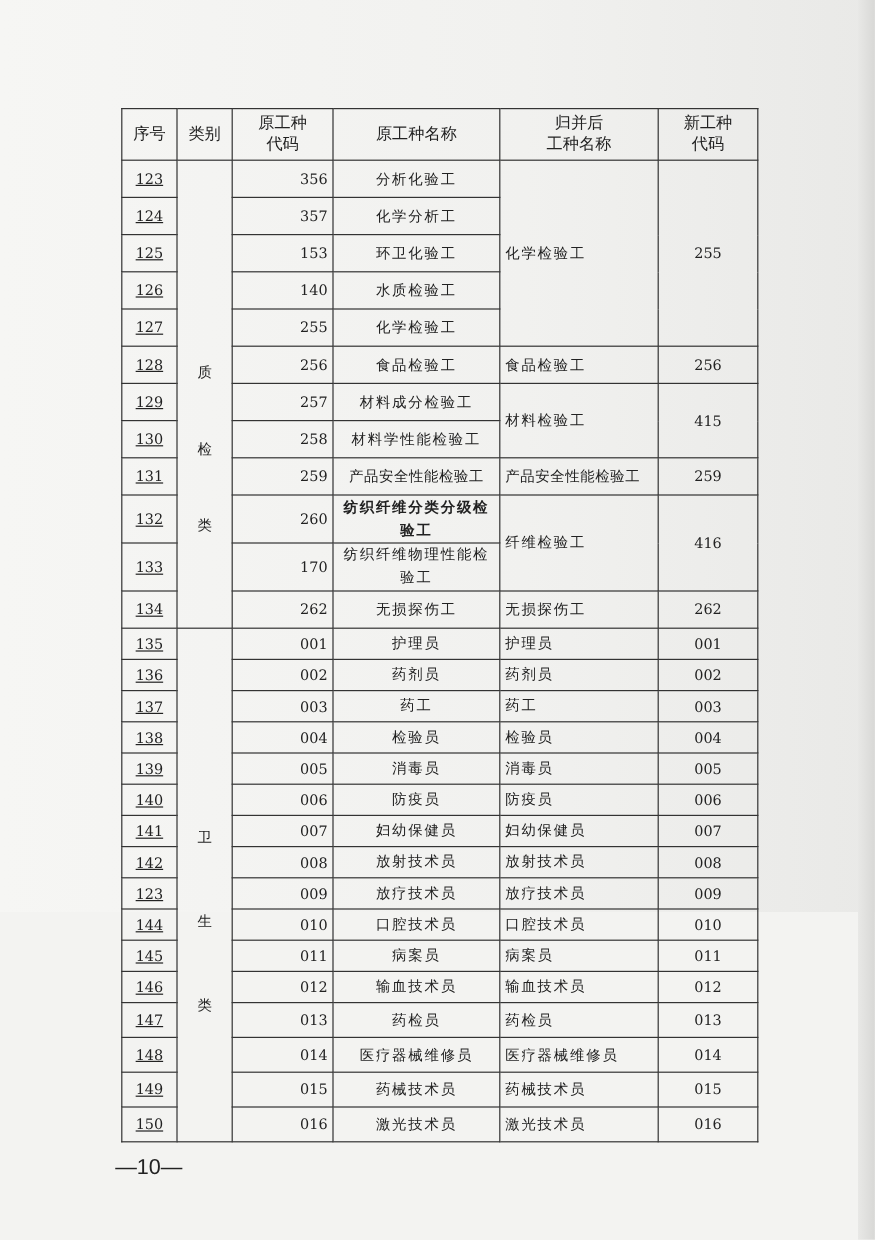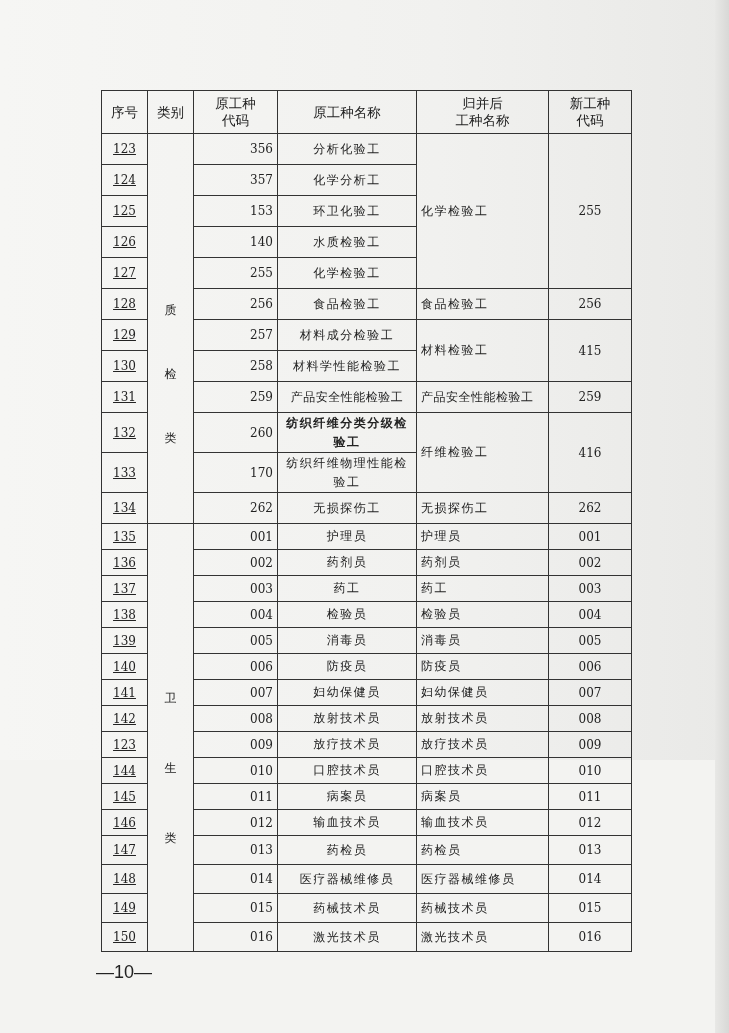--- a/index.html
+++ b/index.html
@@ -125,21 +125,21 @@
         <td class="seq">132</td>
         <td class="code">260</td>
         <td class="name" style="line-height:19px;word-break:break-all;font-weight:bold;">纺织纤维分类分级检验工</td>
         <td class="merged" rowspan="2">纤维检验工</td>
         <td class="newcode" rowspan="2">416</td>
       </tr>
 
       <tr style="height:40px">
         <td class="seq">133</td>
         <td class="code">170</td>
-        <td class="name" style="line-height:19px;word-break:break-all;">纺织纤维物理性能检验工</td>
+        <td class="name" style="line-height:19px;word-break:break-all;font-family:Liberation Mono, monospace;">纺织纤维物理性能检验工</td>
       </tr>
 
       <tr style="height:31px">
         <td class="seq">134</td>
         <td class="code">262</td>
         <td class="name">无损探伤工</td>
         <td class="merged">无损探伤工</td>
         <td class="newcode">262</td>
       </tr>
 

